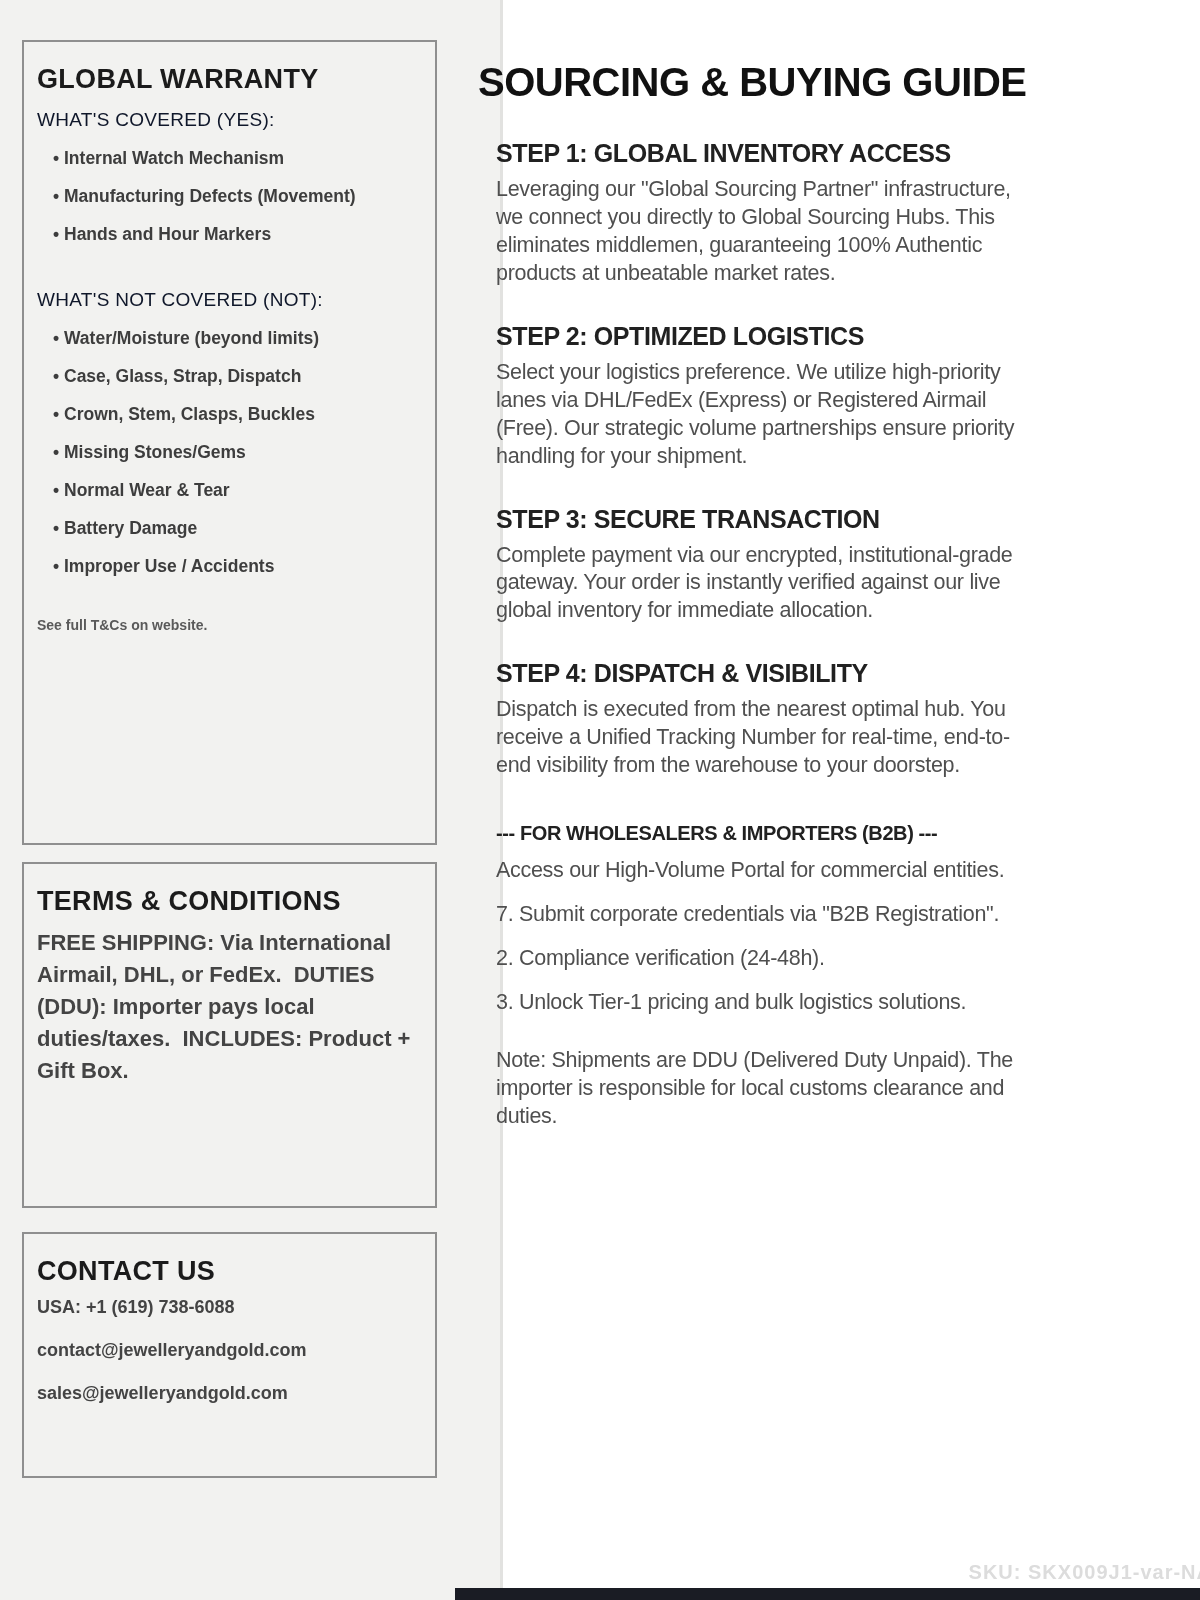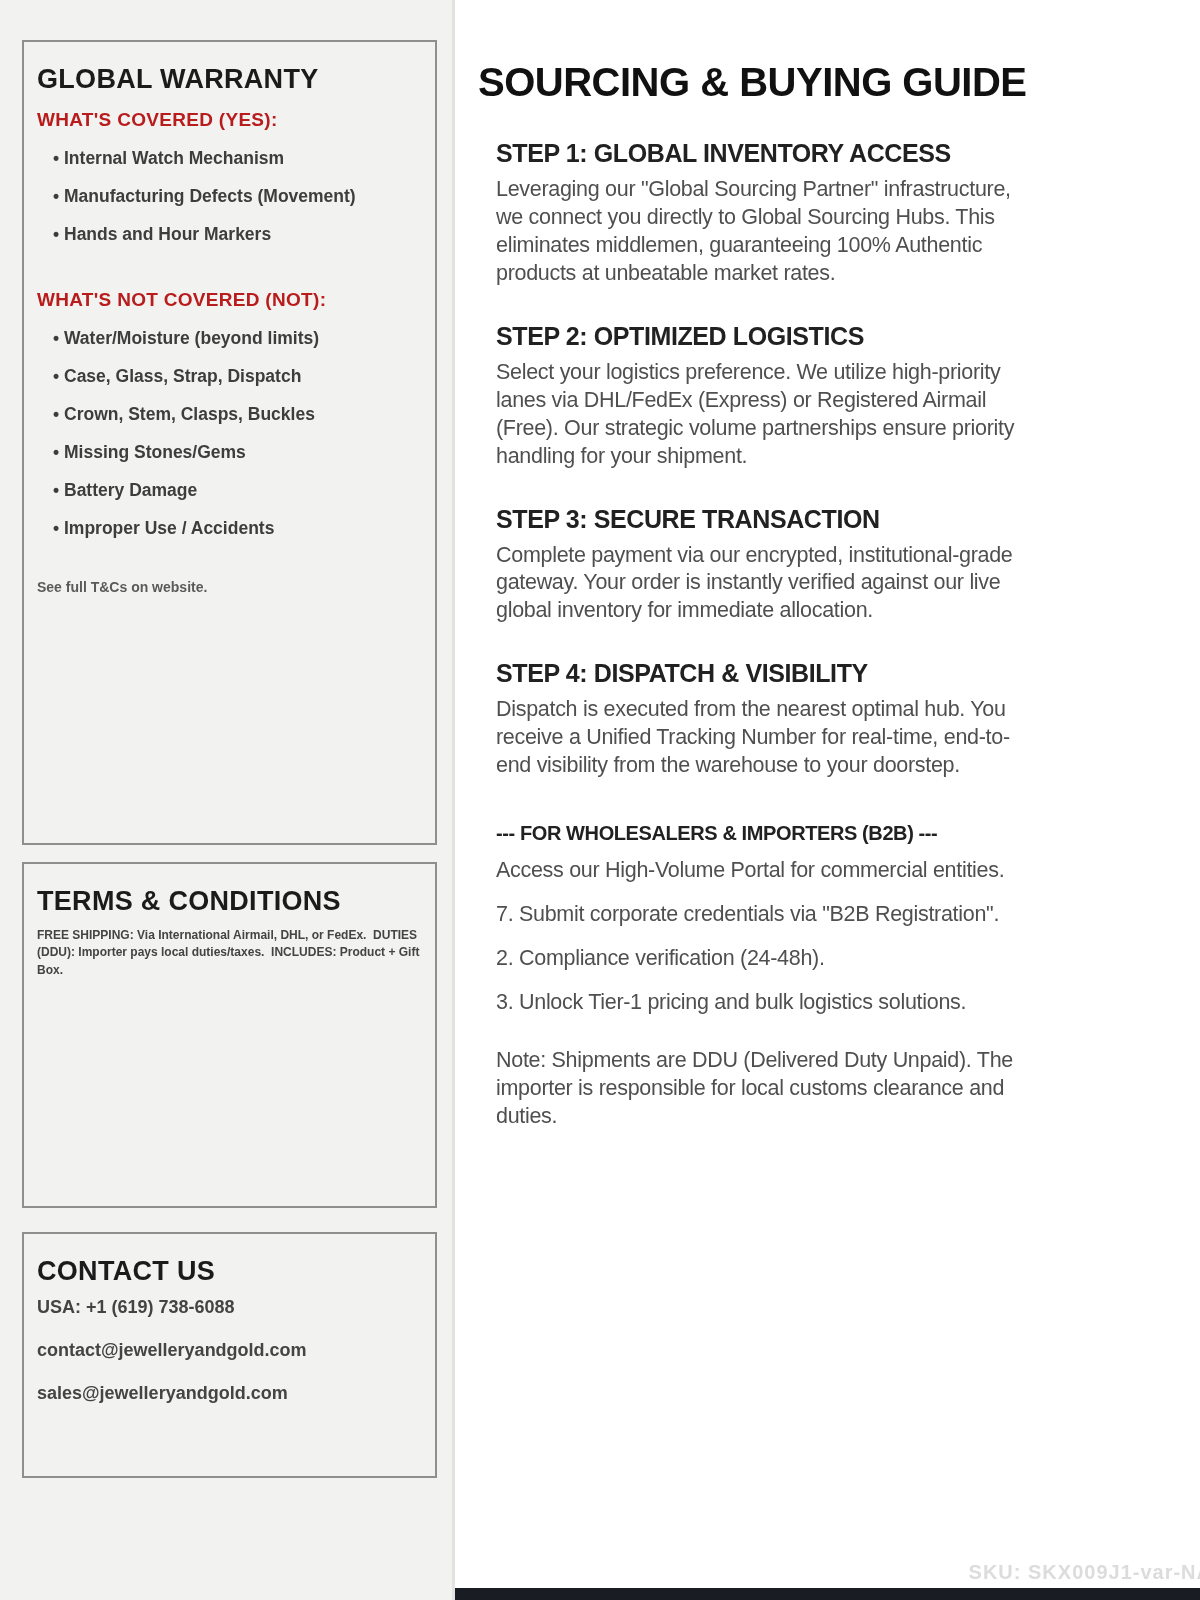--- a/index.html
+++ b/index.html
@@ -6,56 +6,56 @@
   body {
     width:1200px; height:1600px;
     position:relative;
     background:#ffffff;
     font-family:"Liberation Sans", sans-serif;
     overflow:hidden;
   }
   
   .sidebar {
     position:absolute; left:0; top:0;
-    width:455px; height:1600px;
+    width:503px; height:1600px;
     background:#f2f2f0;
     border-right:3px solid #e2e2e0;
     box-sizing:border-box;
   }
   .side-box {
     position:absolute; left:22px; width:415px;
     background:#f2f2f0;
     border:2px solid #8f8f8f;
     box-sizing:border-box;
     padding:22px 13px 10px 13px;
   }
   .box-warranty { top:40px;  height:805px; }
   .box-terms    { top:862px; height:346px; }
   .box-contact  { top:1232px; height:246px; }
 
   .side-title {
     font-size:27px; font-weight:800; color:#1b1b1b;
     letter-spacing:0.3px; margin:0 0 10px 0;
   }
   .side-subhead {
-    font-size:19px; font-weight:700; color:#b91c1c;
+    font-size:19px; font-weight:400; color:#0f172a;
     letter-spacing:0.3px; margin:14px 0 6px 0;
   }
   .side-subhead.gap { margin-top:44px; }
   ul.side-list { list-style:none; margin:16px; padding:0; }
   ul.side-list li {
     font-size:17.5px; font-weight:600; color:#3d3d3d;
     margin:17px 0; line-height:1.2;
   }
   ul.side-list li::before { content:"\2022\00a0"; color:#3d3d3d; }
   .side-foot {
     margin-top:40px; font-size:14px; font-weight:600; color:#5a5a5a;
   }
   .side-body {
-    font-size:12px; font-weight:600; color:#444444;
+    font-size:22px; font-weight:600; color:#444444;
     line-height:1.45; white-space:pre-wrap; margin-top:6px;
   }
   .contact-line {
     font-size:18px; font-weight:700; color:#444444;
     margin:0 0 22px 0;
   }
   .contact-line.first { margin-top:4px; }
 
   
   .main {
@@ -110,20 +110,21 @@
       <li>Internal Watch Mechanism</li>
       <li>Manufacturing Defects (Movement)</li>
       <li>Hands and Hour Markers</li>
     </ul>
     <div class="side-subhead gap">WHAT'S NOT COVERED (NOT):</div>
     <ul class="side-list">
       <li>Water/Moisture (beyond limits)</li>
       <li>Case, Glass, Strap, Dispatch</li>
       <li>Crown, Stem, Clasps, Buckles</li>
       <li>Missing Stones/Gems</li>
+      <li>Normal Wear &amp; Tear</li>
       <li>Battery Damage</li>
       <li>Improper Use / Accidents</li>
     </ul>
     <div class="side-foot">See full T&amp;Cs on website.</div>
   </div>
 
   <div class="side-box box-terms">
     <div class="side-title">TERMS &amp; CONDITIONS</div>
     <div class="side-body">FREE SHIPPING: Via International Airmail, DHL, or FedEx.  DUTIES (DDU): Importer pays local duties/taxes.  INCLUDES: Product + Gift Box.</div>
   </div>

